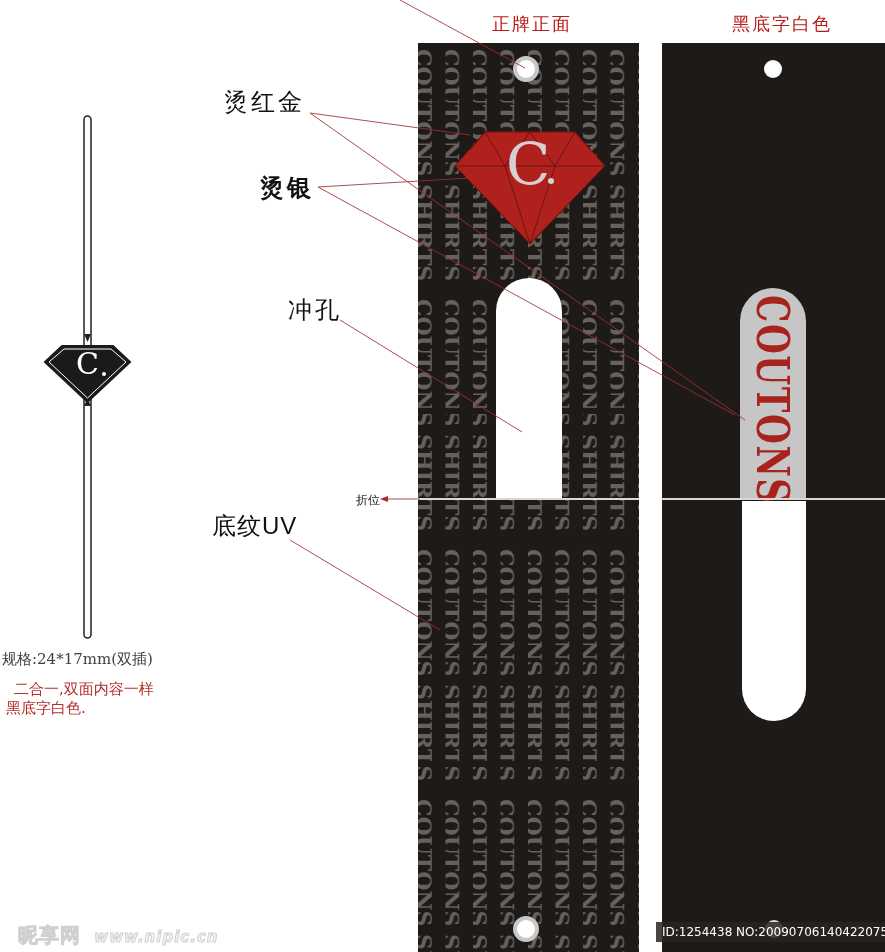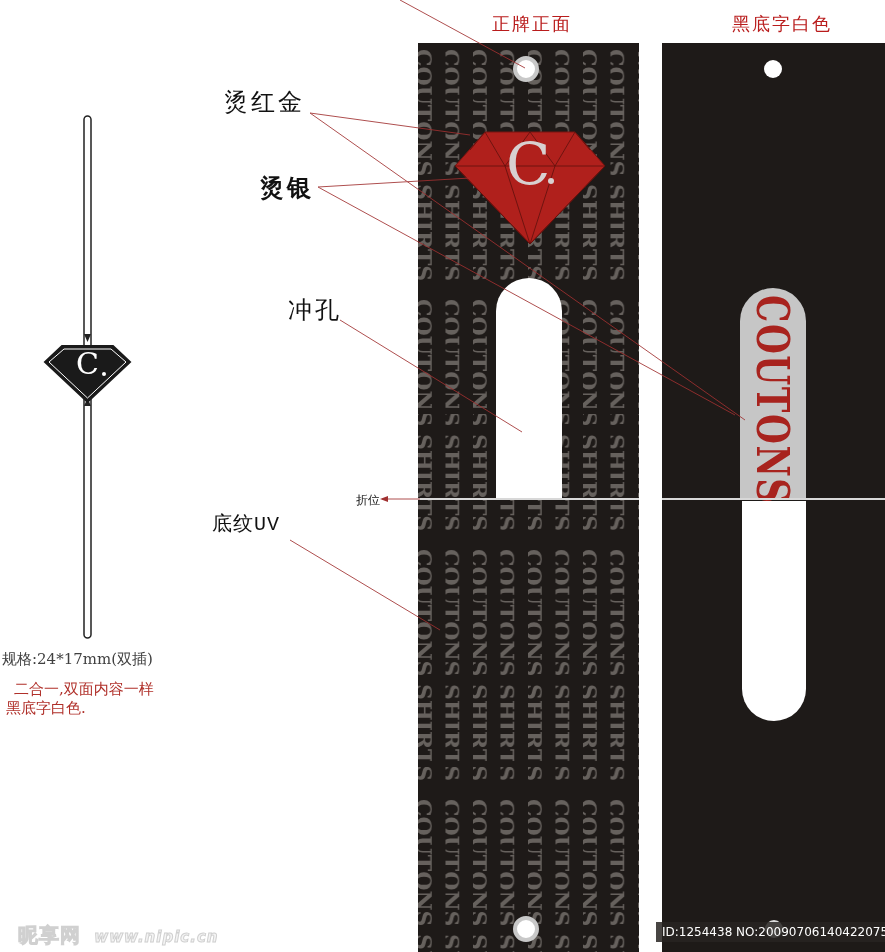--- a/index.html
+++ b/index.html
@@ -1,20 +1,20 @@
 <!DOCTYPE html>
 <html><head>
 <meta charset="utf-8">
 <style>
   html, body { margin:0; padding:0; background:#ffffff; }
   body { width:885px; height:952px; position:relative; overflow:hidden; font-family:"DejaVu Serif", serif; }
   .abs { position:absolute; }
   .label { position:absolute; color:#111; font-family:"DejaVu Serif", serif; white-space:nowrap; }
   .label-lg { font-size:24px; letter-spacing:3px; }
-  .label-uv { font-family:Liberation Mono, monospace; font-size:20px; letter-spacing:1px; }
+  .label-uv { font-family:Liberation Sans, sans-serif; font-size:24px; letter-spacing:1px; }
   .panel-title { position:absolute; font-size:18px; color:#b91c1c; letter-spacing:2px; }
   .panel { position:absolute; background:#1e1a18; overflow:hidden; }
   .pattern { position:absolute; inset:0; }
   .fold-line { position:absolute; left:0; right:0; height:2px; background:#d8d8d8; }
   .grommet { position:absolute; border-radius:50%; background:#fff; box-sizing:border-box; border:4px solid #c8c8c8; }
   .hole { position:absolute; border-radius:50%; background:#fff; }
   .slot { position:absolute; background:#fff; }
   .spec { position:absolute; font-size:15px; line-height:18px; white-space:nowrap; }
   .watermark { position:absolute; font-family:"DejaVu Sans", sans-serif; font-size:18px; color:#f4f4f4; font-weight:bold; letter-spacing:1px;
     -webkit-text-stroke:1px #d0d0d0; }

